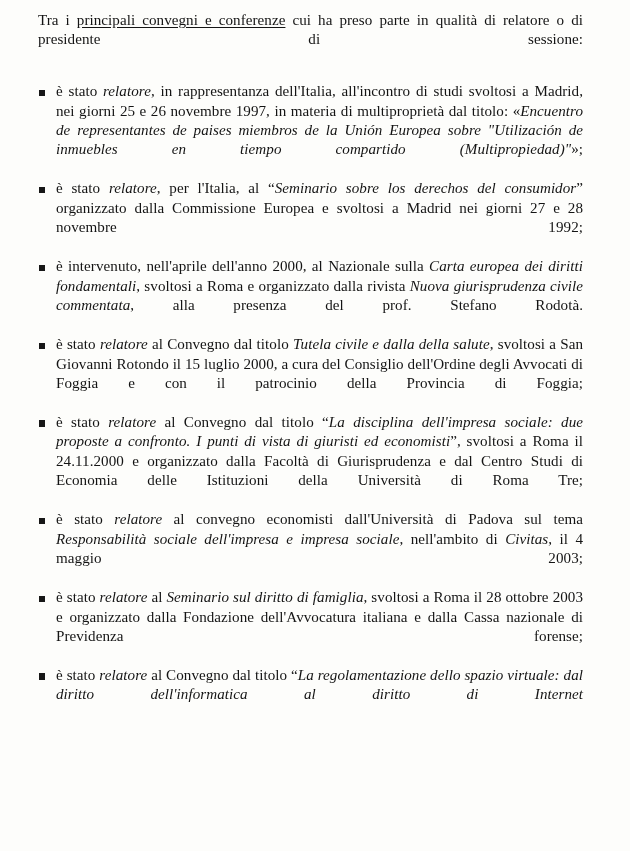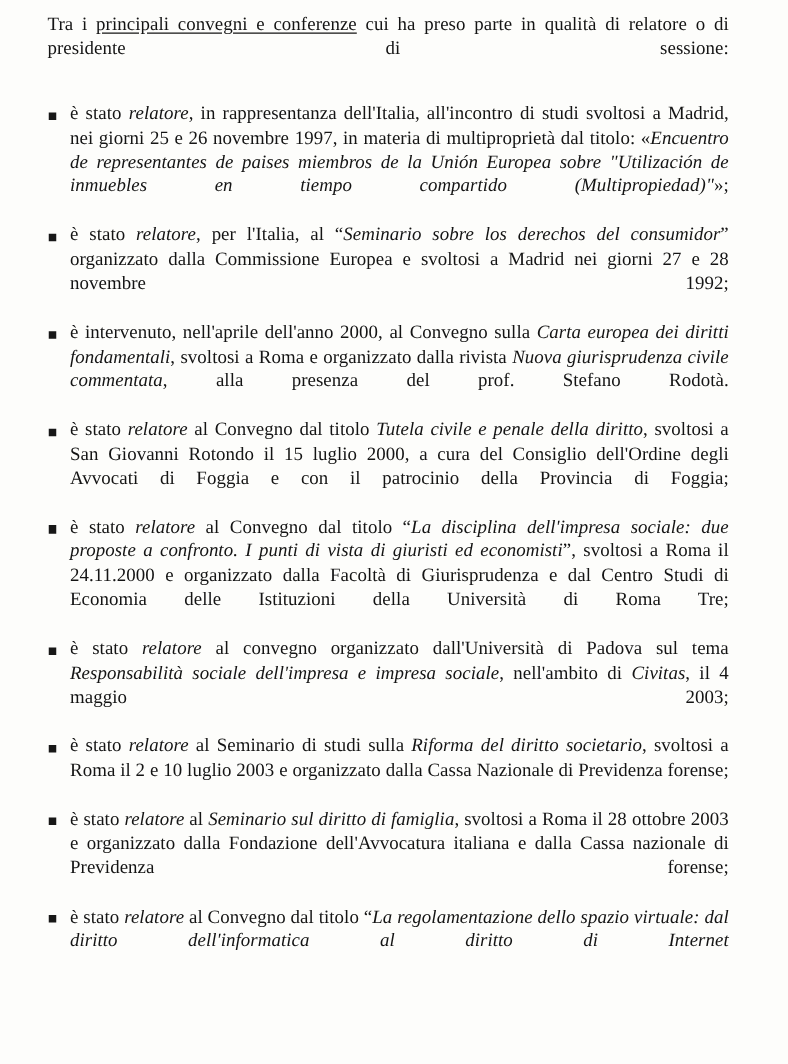--- a/index.html
+++ b/index.html
@@ -86,33 +86,30 @@
   </p>
 
   <ul class="items">
       <li class="item">
         <span class="txt"><span>è stato </span><i>relatore</i><span>, in rappresentanza dell'Italia, all'incontro di studi svoltosi a Madrid, nei giorni 25 e 26 novembre 1997, in materia di multiproprietà dal titolo: «</span><i>Encuentro de representantes de paises miembros de la Unión Europea sobre "Utilización de inmuebles en tiempo compartido (Multipropiedad)"</i><span>»;</span></span>
       </li>
       <li class="item">
         <span class="txt"><span>è stato </span><i>relatore</i><span>, per l'Italia, al “</span><i>Seminario sobre los derechos del consumidor</i><span>” organizzato dalla Commissione Europea e svoltosi a Madrid nei giorni 27 e 28 novembre 1992;</span></span>
       </li>
       <li class="item">
-        <span class="txt"><span>è intervenuto, nell'aprile dell'anno 2000, al Convegno sulla </span><i>Carta europea dei diritti fondamentali</i><span>, svoltosi a Roma e organizzato dalla rivista </span><i>Nuova giurisprudenza civile commentata</i><span>, alla presenza del prof. Stefano Rodotà.</span></span>
+        <span class="txt"><span>è intervenuto, nell'aprile dell'anno 2000, al Nazionale sulla </span><i>Carta europea dei diritti fondamentali</i><span>, svoltosi a Roma e organizzato dalla rivista </span><i>Nuova giurisprudenza civile commentata</i><span>, alla presenza del prof. Stefano Rodotà.</span></span>
       </li>
       <li class="item">
-        <span class="txt"><span>è stato </span><i>relatore</i><span> al Convegno dal titolo </span><i>Tutela civile e penale della diritto</i><span>, svoltosi a San Giovanni Rotondo il 15 luglio 2000, a cura del Consiglio dell'Ordine degli Avvocati di Foggia e con il patrocinio della Provincia di Foggia;</span></span>
+        <span class="txt"><span>è stato </span><i>relatore</i><span> al Convegno dal titolo </span><i>Tutela civile e dalla della salute</i><span>, svoltosi a San Giovanni Rotondo il 15 luglio 2000, a cura del Consiglio dell'Ordine degli Avvocati di Foggia e con il patrocinio della Provincia di Foggia;</span></span>
       </li>
       <li class="item">
         <span class="txt"><span>è stato </span><i>relatore</i><span> al Convegno dal titolo “</span><i>La disciplina dell'impresa sociale: due proposte a confronto. I punti di vista di giuristi ed economisti</i><span>”, svoltosi a Roma il 24.11.2000 e organizzato dalla Facoltà di Giurisprudenza e dal Centro Studi di Economia delle Istituzioni della Università di Roma Tre;</span></span>
       </li>
       <li class="item">
-        <span class="txt"><span>è stato </span><i>relatore</i><span> al convegno organizzato dall'Università di Padova sul tema </span><i>Responsabilità sociale dell'impresa e impresa sociale</i><span>, nell'ambito di </span><i>Civitas</i><span>, il 4 maggio 2003;</span></span>
-      </li>
-      <li class="item">
-        <span class="txt"><span>è stato </span><i>relatore</i><span> al Seminario di studi sulla </span><i>Riforma del diritto societario</i><span>, svoltosi a Roma il 2 e 10 luglio 2003 e organizzato dalla Cassa Nazionale di Previdenza forense;</span></span>
+        <span class="txt"><span>è stato </span><i>relatore</i><span> al convegno economisti dall'Università di Padova sul tema </span><i>Responsabilità sociale dell'impresa e impresa sociale</i><span>, nell'ambito di </span><i>Civitas</i><span>, il 4 maggio 2003;</span></span>
       </li>
       <li class="item">
         <span class="txt"><span>è stato </span><i>relatore</i><span> al </span><i>Seminario sul diritto di famiglia</i><span>, svoltosi a Roma il 28 ottobre 2003 e organizzato dalla Fondazione dell'Avvocatura italiana e dalla Cassa nazionale di Previdenza forense;</span></span>
       </li>
       <li class="item">
         <span class="txt"><span>è stato </span><i>relatore</i><span> al Convegno dal titolo “</span><i>La regolamentazione dello spazio virtuale: dal diritto dell'informatica al diritto di Internet</i></span>
       </li>
     </ul>
 
 </div>

